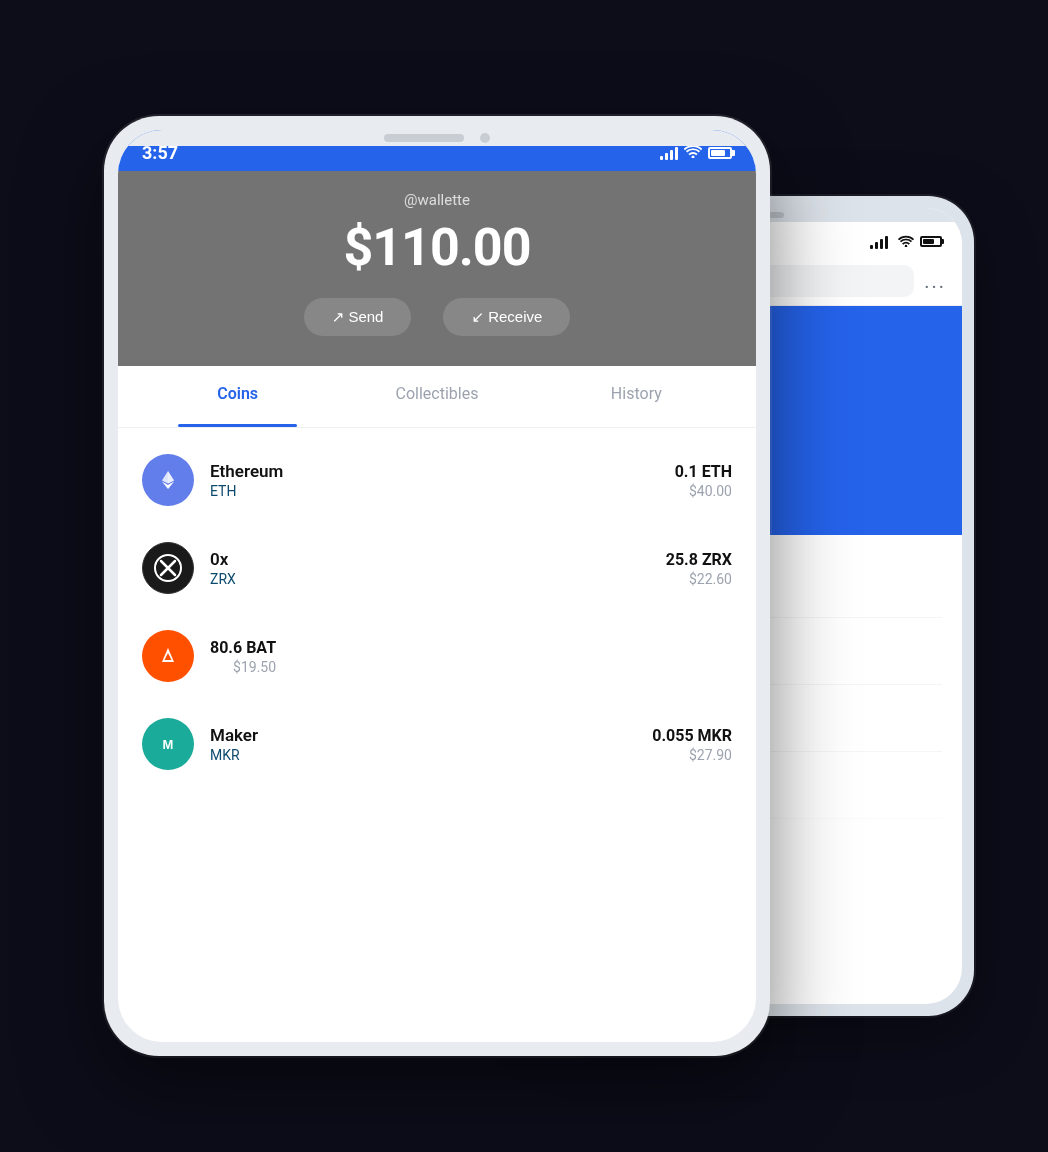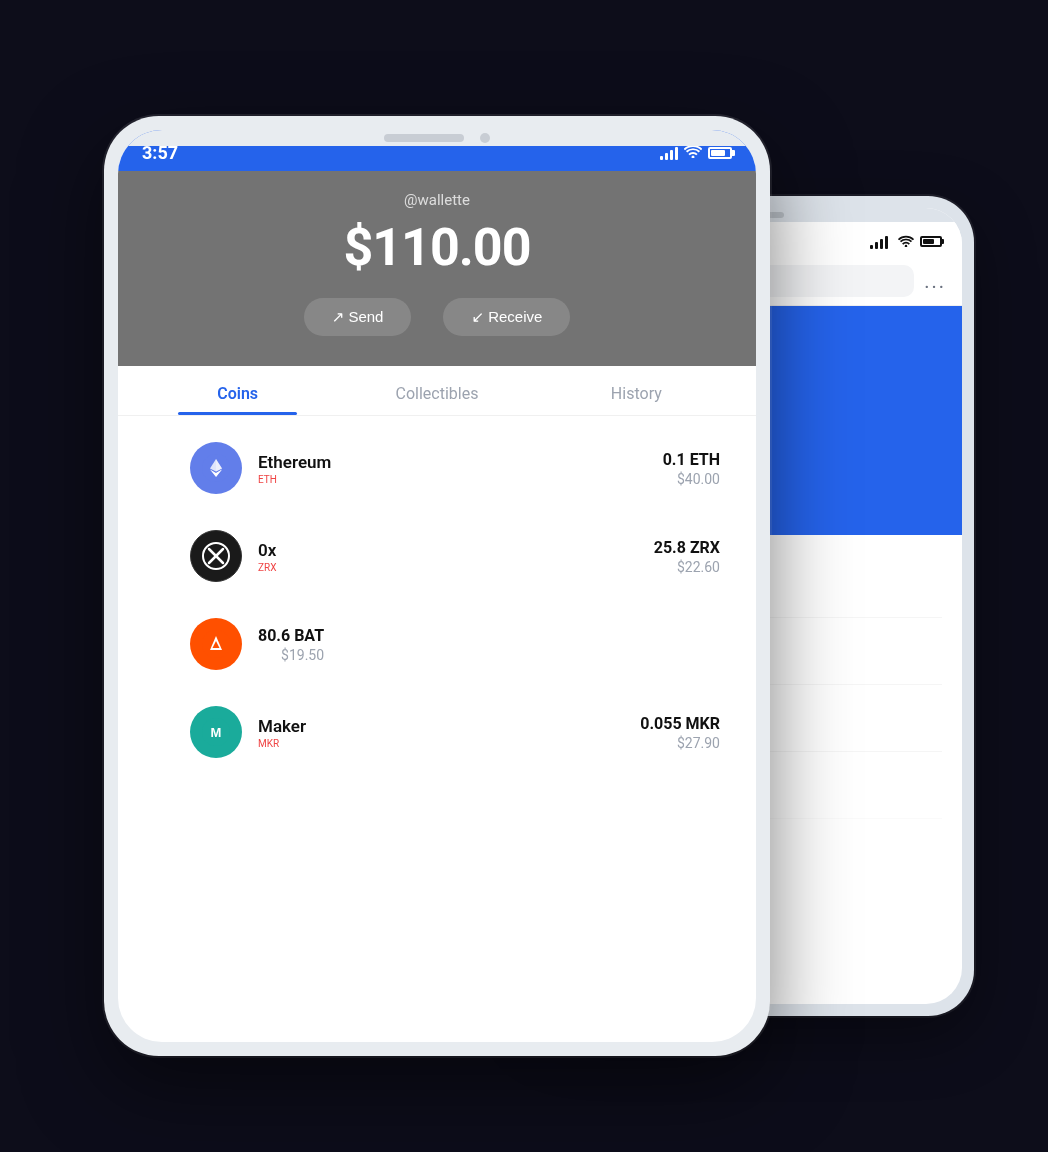--- a/index.html
+++ b/index.html
@@ -189,21 +189,21 @@
     .tabs {
       display: flex;
       background: white;
       padding: 0 20px;
       border-bottom: 1px solid #f0f0f0;
     }
 
     .tab {
       flex: 1;
       text-align: center;
-      padding: 18px 0 12px;
+      padding: 18px 0 24px;
       font-size: 16px;
       cursor: pointer;
       color: #9ca3af;
       position: relative;
     }
 
     .tab.active {
       color: #2563eb;
       font-weight: 600;
     }
@@ -215,22 +215,21 @@
       left: 20%;
       right: 20%;
       height: 3px;
       background: #2563eb;
       border-radius: 2px;
     }
 
     
     .coin-list {
       background: white;
-      padding: 8px 12px;
-      margin-left: 36px;
+      padding: 8px 0;
     }
 
     .coin-item {
       display: flex;
       align-items: center;
       padding: 18px 24px;
       gap: 16px;
     }
 
     .coin-icon {
@@ -267,22 +266,22 @@
       flex: 1;
     }
 
     .coin-name {
       font-size: 17px;
       font-weight: 600;
       color: #111;
     }
 
     .coin-symbol {
-      font-size: 10px;
-      color: #ef4444;
+      font-size: 14px;
+      color: #0c4a6e;
       margin-top: 2px;
     }
 
     .coin-balance {
       text-align: right;
     }
 
     .coin-amount {
       font-size: 16px;
       font-weight: 700;

